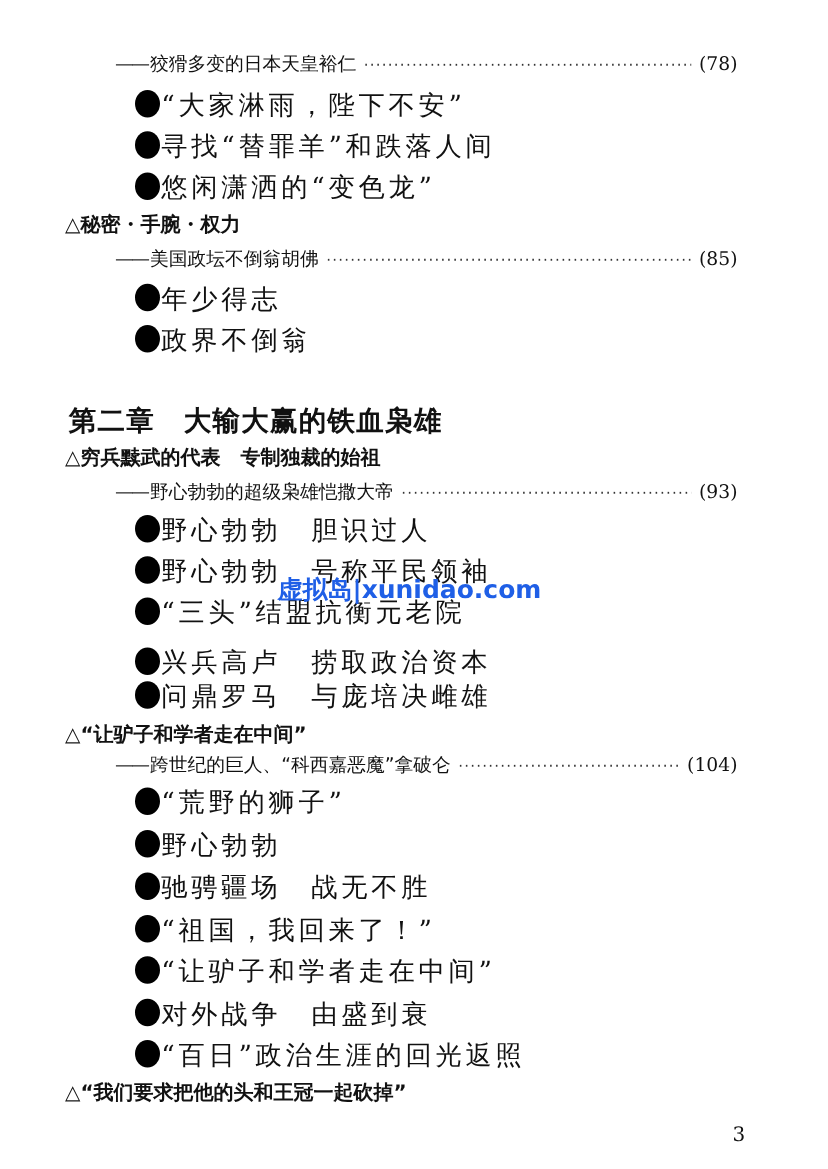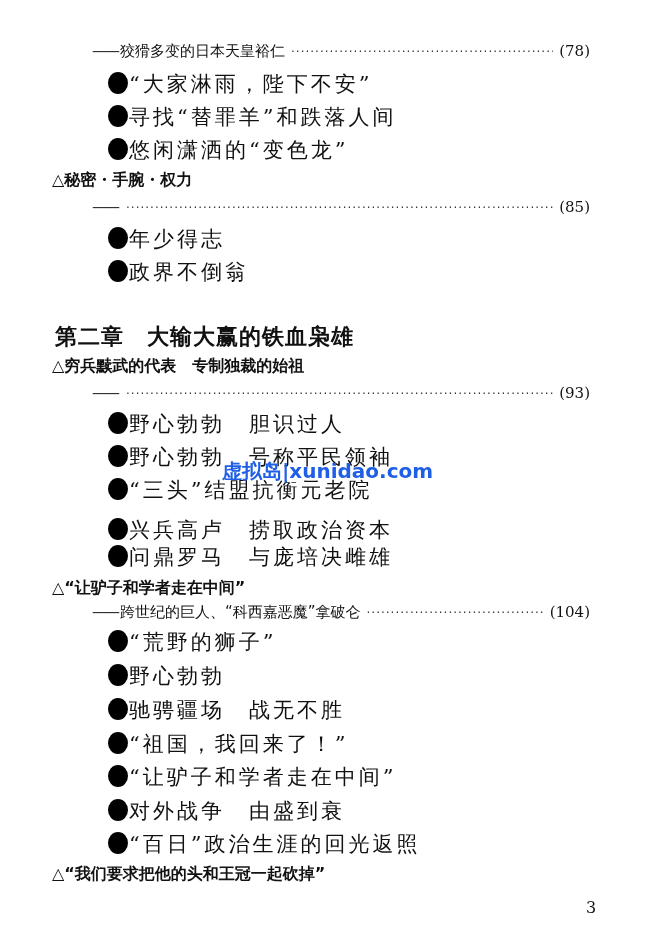--- a/index.html
+++ b/index.html
@@ -29,29 +29,31 @@
       <span>狡猾多变的日本天皇裕仁</span>
       <span class="leader"></span>
       <span class="page">(78)</span>
     </div>
     <div class="line bullet" style="top: 70px;"><span class="dot"></span><span>“大家淋雨，陛下不安”</span></div>
     <div class="line bullet" style="top: 103px;"><span class="dot"></span><span>寻找“替罪羊”和跌落人间</span></div>
     <div class="line bullet" style="top: 136px;"><span class="dot"></span><span>悠闲潇洒的“变色龙”</span></div>
     <div class="line section" style="top: 170px;"><span class="tri">△</span><span>秘密・手腕・权力</span></div>
     <div class="line subtitle" style="top: 198px;">
       <span class="dash">——</span>
+      <span>美国政坛不倒翁胡佛</span>
       <span class="leader"></span>
       <span class="page">(85)</span>
     </div>
     <div class="line bullet" style="top: 225px;"><span class="dot"></span><span>年少得志</span></div>
     <div class="line bullet" style="top: 258px;"><span class="dot"></span><span>政界不倒翁</span></div>
     <div class="line chapter" style="top: 322px;">第二章　大输大赢的铁血枭雄</div>
     <div class="line section" style="top: 356px;"><span class="tri">△</span><span>穷兵黩武的代表　专制独裁的始祖</span></div>
     <div class="line subtitle" style="top: 384px;">
       <span class="dash">——</span>
+      <span>野心勃勃的超级枭雄恺撒大帝</span>
       <span class="leader"></span>
       <span class="page">(93)</span>
     </div>
     <div class="line bullet" style="top: 410px;"><span class="dot"></span><span>野心勃勃　胆识过人</span></div>
     <div class="line bullet" style="top: 443px;"><span class="dot"></span><span>野心勃勃　号称平民领袖</span></div>
     <div class="line bullet" style="top: 476px;"><span class="dot"></span><span>“三头”结盟抗衡元老院</span></div>
     <div class="line bullet" style="top: 516px;"><span class="dot"></span><span>兴兵高卢　捞取政治资本</span></div>
     <div class="line bullet" style="top: 543px;"><span class="dot"></span><span>问鼎罗马　与庞培决雌雄</span></div>
     <div class="line section" style="top: 578px;"><span class="tri">△</span><span>“让驴子和学者走在中间”</span></div>
     <div class="line subtitle" style="top: 603px;">

